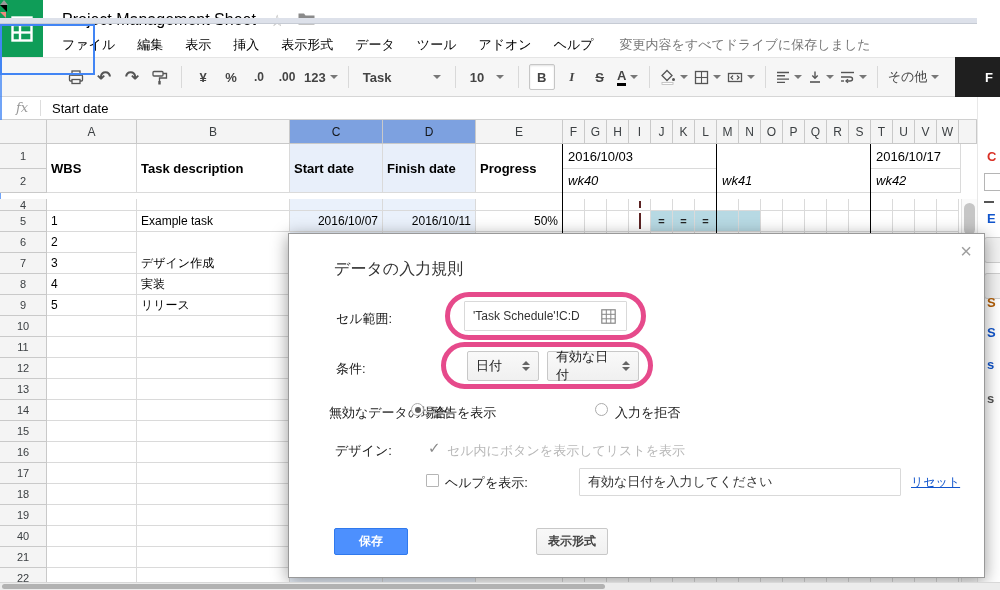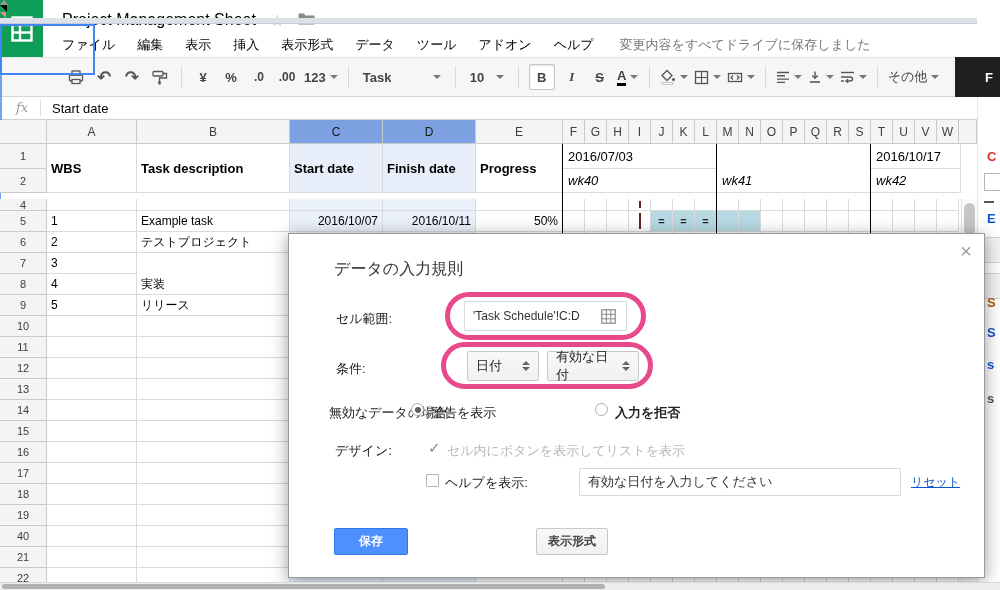--- a/index.html
+++ b/index.html
@@ -333,21 +333,20 @@
       <div class="cell" style="left: 761px; top: 211px; width: 22px; height: 21px;"></div>
       <div class="cell" style="left: 783px; top: 211px; width: 22px; height: 21px;"></div>
       <div class="cell" style="left: 805px; top: 211px; width: 22px; height: 21px;"></div>
       <div class="cell" style="left: 827px; top: 211px; width: 22px; height: 21px;"></div>
       <div class="cell" style="left: 849px; top: 211px; width: 22px; height: 21px;"></div>
       <div class="cell" style="left: 871px; top: 211px; width: 22px; height: 21px;"></div>
       <div class="cell" style="left: 893px; top: 211px; width: 22px; height: 21px;"></div>
       <div class="cell" style="left: 915px; top: 211px; width: 22px; height: 21px;"></div>
       <div class="cell" style="left: 937px; top: 211px; width: 22px; height: 21px;"></div>
       <div class="cell l" style="left: 47px; top: 232px; width: 90px; height: 21px;">2</div>
-      <div class="cell l" style="left: 137px; top: 232px; width: 153px; height: 21px;">テストプロジェクト</div>
       <div class="cell tint" style="left: 290px; top: 232px; width: 93px; height: 21px;"></div>
       <div class="cell tint" style="left: 383px; top: 232px; width: 93px; height: 21px;"></div>
       <div class="cell" style="left: 476px; top: 232px; width: 87px; height: 21px;"></div>
       <div class="cell" style="left: 563px; top: 232px; width: 22px; height: 21px;"></div>
       <div class="cell" style="left: 585px; top: 232px; width: 22px; height: 21px;"></div>
       <div class="cell" style="left: 607px; top: 232px; width: 22px; height: 21px;"></div>
       <div class="cell" style="left: 629px; top: 232px; width: 22px; height: 21px;"></div>
       <div class="cell" style="left: 651px; top: 232px; width: 22px; height: 21px;"></div>
       <div class="cell" style="left: 673px; top: 232px; width: 22px; height: 21px;"></div>
       <div class="cell" style="left: 695px; top: 232px; width: 22px; height: 21px;"></div>
@@ -356,20 +355,21 @@
       <div class="cell" style="left: 761px; top: 232px; width: 22px; height: 21px;"></div>
       <div class="cell" style="left: 783px; top: 232px; width: 22px; height: 21px;"></div>
       <div class="cell" style="left: 805px; top: 232px; width: 22px; height: 21px;"></div>
       <div class="cell" style="left: 827px; top: 232px; width: 22px; height: 21px;"></div>
       <div class="cell" style="left: 849px; top: 232px; width: 22px; height: 21px;"></div>
       <div class="cell" style="left: 871px; top: 232px; width: 22px; height: 21px;"></div>
       <div class="cell" style="left: 893px; top: 232px; width: 22px; height: 21px;"></div>
       <div class="cell" style="left: 915px; top: 232px; width: 22px; height: 21px;"></div>
       <div class="cell" style="left: 937px; top: 232px; width: 22px; height: 21px;"></div>
       <div class="cell l" style="left: 47px; top: 253px; width: 90px; height: 21px;">3</div>
+      <div class="cell l" style="left: 137px; top: 253px; width: 153px; height: 21px;">デザイン作成</div>
       <div class="cell tint" style="left: 290px; top: 253px; width: 93px; height: 21px;"></div>
       <div class="cell tint" style="left: 383px; top: 253px; width: 93px; height: 21px;"></div>
       <div class="cell" style="left: 476px; top: 253px; width: 87px; height: 21px;"></div>
       <div class="cell" style="left: 563px; top: 253px; width: 22px; height: 21px;"></div>
       <div class="cell" style="left: 585px; top: 253px; width: 22px; height: 21px;"></div>
       <div class="cell" style="left: 607px; top: 253px; width: 22px; height: 21px;"></div>
       <div class="cell" style="left: 629px; top: 253px; width: 22px; height: 21px;"></div>
       <div class="cell" style="left: 651px; top: 253px; width: 22px; height: 21px;"></div>
       <div class="cell" style="left: 673px; top: 253px; width: 22px; height: 21px;"></div>
       <div class="cell" style="left: 695px; top: 253px; width: 22px; height: 21px;"></div>
@@ -727,21 +727,21 @@
       <div class="cell" style="left: 849px; top: 568px; width: 22px; height: 21px;"></div>
       <div class="cell" style="left: 871px; top: 568px; width: 22px; height: 21px;"></div>
       <div class="cell" style="left: 893px; top: 568px; width: 22px; height: 21px;"></div>
       <div class="cell" style="left: 915px; top: 568px; width: 22px; height: 21px;"></div>
       <div class="cell" style="left: 937px; top: 568px; width: 22px; height: 21px;"></div>
       <div class="fz" style="left: 47px; top: 144px; width: 90px; height: 49px;">WBS</div>
       <div class="fz" style="left: 137px; top: 144px; width: 153px; height: 49px;">Task description</div>
       <div class="fz tint" style="left: 290px; top: 144px; width: 93px; height: 49px;">Start date</div>
       <div class="fz" style="left: 476px; top: 144px; width: 87px; height: 49px;">Progress</div>
       <div class="fz tint" style="left: 383px; top: 144px; width: 93px; height: 49px;">Finish date</div>
-      <div class="wkc" style="left: 563px; top: 144px; width: 154px; height: 25px;">2016/07/03</div>
+      <div class="wkc" style="left: 563px; top: 144px; width: 154px; height: 25px;">2016/10/03</div>
       <div class="wkc it" style="left: 563px; top: 169px; width: 154px; height: 24px;">wk40</div>
       <div class="wkc it" style="left: 717px; top: 169px; width: 154px; height: 24px;">wk41</div>
       <div class="wkc" style="left: 871px; top: 144px; width: 90px; height: 25px;">2016/10/17</div>
       <div class="wkc it" style="left: 871px; top: 169px; width: 90px; height: 24px;">wk42</div>
       <div style="left: 709px; top: 145px; width: 0px; height: 0px; border-top: 7px solid rgb(0, 0, 0); border-left: 7px solid transparent; z-index: 4;"></div>
       <div style="left: 375px; top: 145px; width: 0px; height: 0px; border-top: 6px solid rgb(239, 138, 126); border-left: 6px solid transparent; z-index: 4;"></div>
       <div class="gline" style="left: 562px; top: 144px; height: 89px;"></div>
       <div class="gline" style="left: 716px; top: 144px; height: 89px;"></div>
       <div class="gline" style="left: 870px; top: 144px; height: 89px;"></div>
       <div style="left: 0px; top: 193px; width: 977px; height: 6px; background: rgb(221, 225, 234); border-bottom: 1px solid rgb(198, 203, 212); box-sizing: border-box;"></div>
@@ -802,21 +802,21 @@
           <i class="up"></i>
           <i class="dn"></i>
         </span>
     </div>
     <div class="annot" style="left:152px;top:108px;width:212px;height:47px;"></div>
 
     <div class="dlbl" style="left:40px;top:170px;">無効なデータの場合:</div>
     <span class="radio on" style="left:122px;top:169px;"></span>
     <div class="dlbl" style="left:142px;top:170px;">警告を表示</div>
     <span class="radio" style="left:306px;top:169px;"></span>
-    <div class="dlbl" style="left:326px;top:170px;font-weight:bold;">入力を拒否</div>
+    <div class="dlbl" style="left:326px;top:170px;">入力を拒否</div>
 
     <div class="dlbl" style="left:46px;top:208px;">デザイン:</div>
     <span class="check" style="left:139px;top:205px;">✓</span>
     <div class="dlbl graytxt" style="left:158px;top:208px;">セル内にボタンを表示してリストを表示</div>
 
     <span class="cb" style="left:137px;top:240px;"></span>
     <div class="dlbl" style="left:156px;top:240px;">ヘルプを表示:</div>
     <input class="dinput" id="help-input" style="left: 290px; top: 234px; width: 322px; height: 28px; font-size: 13px;" value="有効な日付を入力してください">
     <span id="reset-link" style="left:622px;top:240px;">リセット</span>
 

